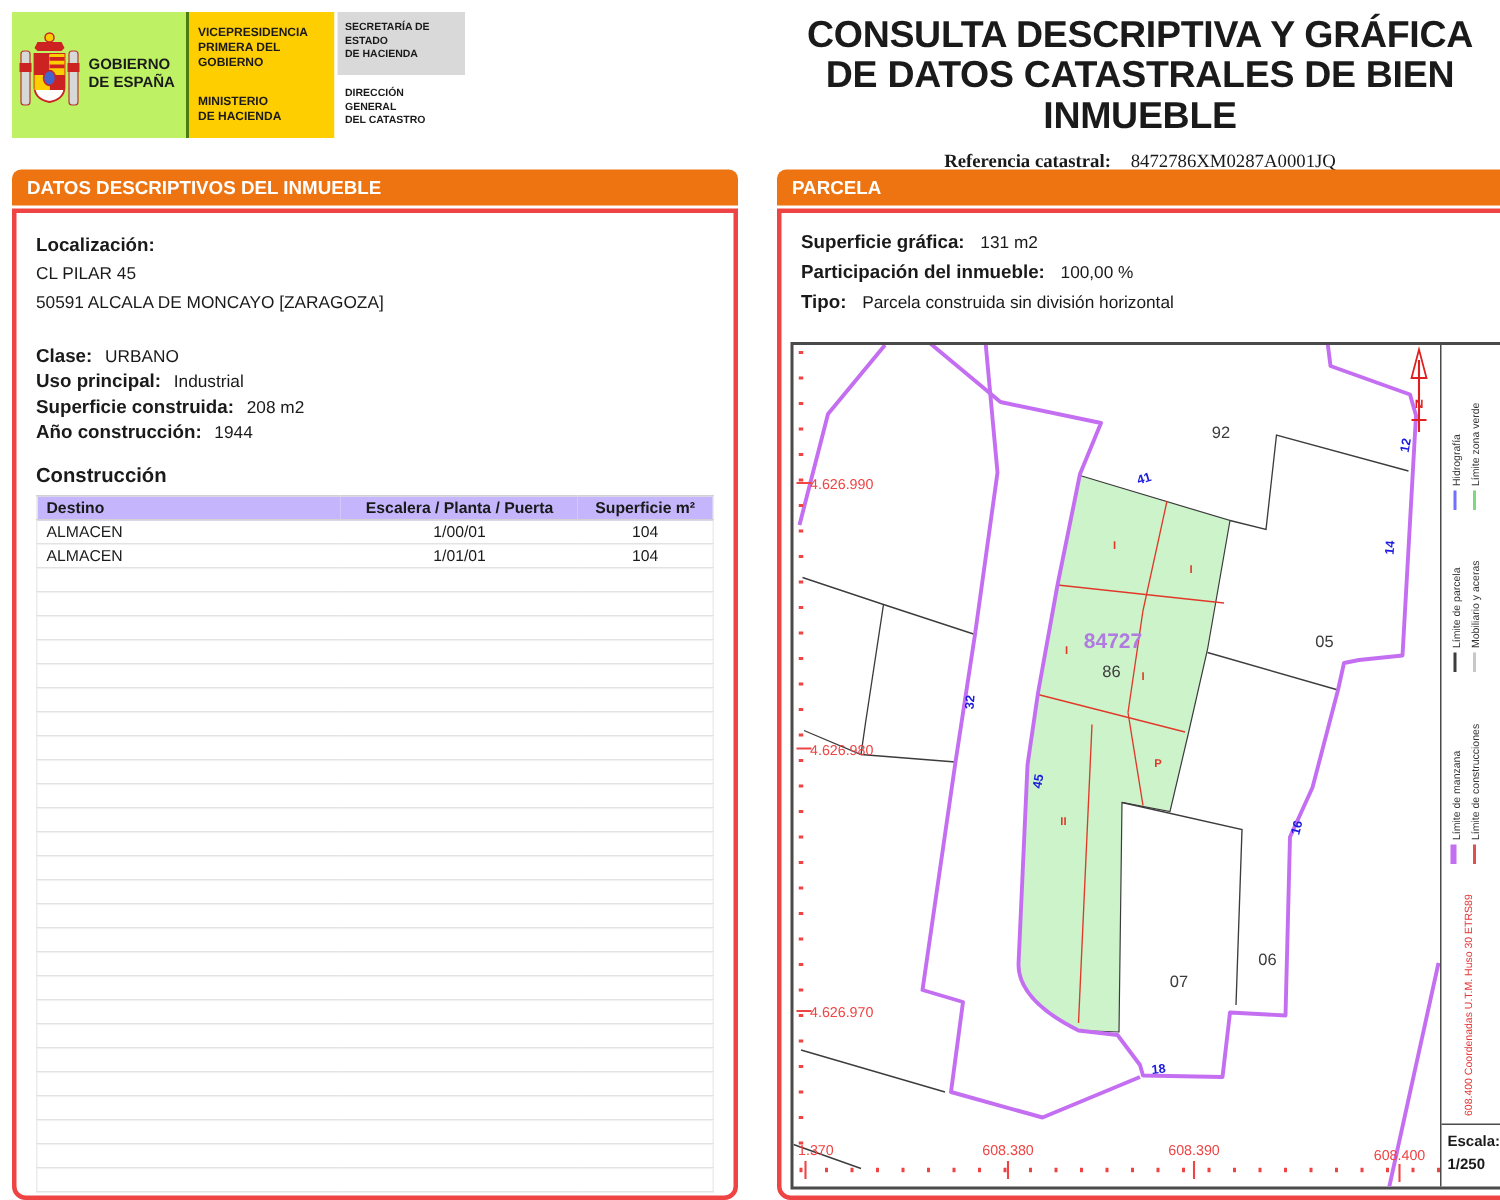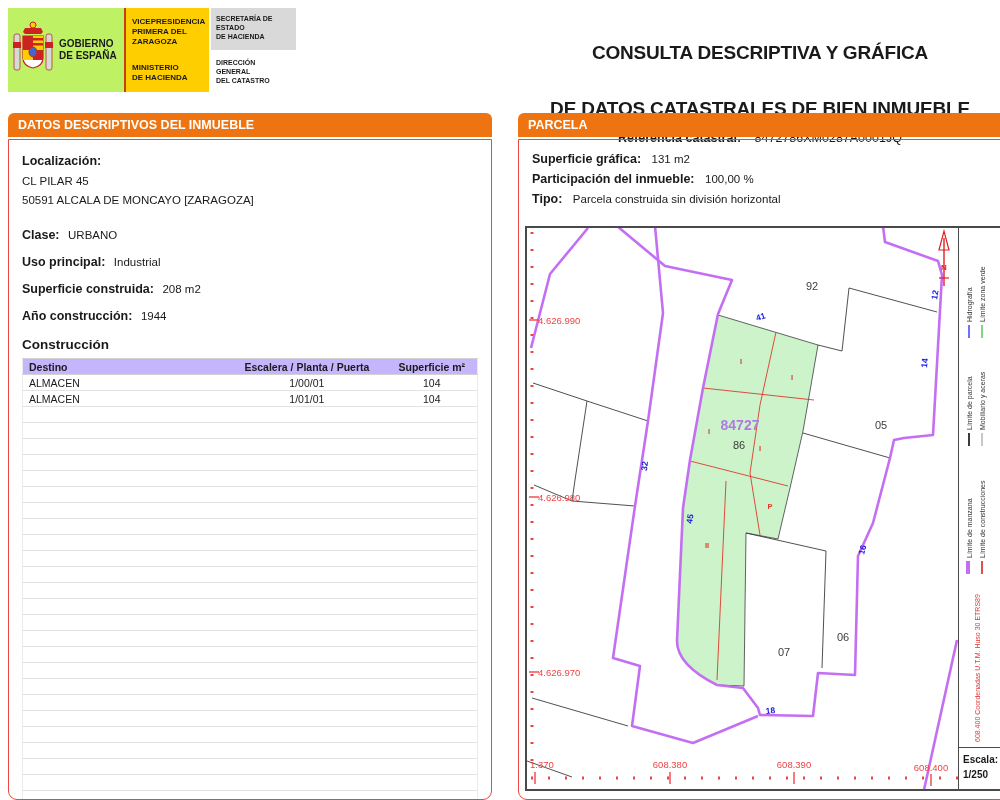--- a/index.html
+++ b/index.html
@@ -5,45 +5,45 @@
   * { margin:0; padding:0; box-sizing:border-box; }
   html,body { width:1000px; height:800px; background:#fff; overflow:hidden;
     font-family:"Liberation Sans", sans-serif; color:#1a1a1a; }
   .page { position:relative; width:1000px; height:800px; background:#fff; }
 
   
   .gov-header { position:absolute; left:0; top:0; width:1000px; height:106px; }
   .logo-block { position:absolute; left:8px; top:8px; width:312px; height:84px; display:flex; }
   .logo-left { width:116px; background:#bef264; display:flex; align-items:center; padding:4px; }
   .logo-left .gob-text { font-size:10px; font-weight:bold; line-height:12px; margin-left:5px; }
-  .logo-mid { width:85px; background:#ffce00; border-left:2px solid #c2410c; padding:9px 6px;
+  .logo-mid { width:99px; background:#ffce00; border-left:2px solid #4d7c0f; padding:9px 6px;
     display:flex; flex-direction:column; justify-content:space-between; }
   .logo-mid .t { font-size:8px; font-weight:bold; line-height:10px; }
   .logo-right { width:87px; display:flex; flex-direction:column; border-left:2px solid #fff; }
   .logo-right .gray { background:#d9d9d9; height:42px; padding:6px 5px; font-size:7px; font-weight:bold; line-height:9px; }
   .logo-right .white { background:#fff; height:42px; padding:8px 5px; font-size:7px; font-weight:bold; line-height:9px; }
   .title-block { position:absolute; left:530px; top:10px; width:460px; text-align:center; }
-  .title-block h1 { font-size:19px; line-height:27px; font-weight:bold; letter-spacing:-0.2px;margin-top:29px; }
-  .ref-line { margin-top:9px; font-size:12.5px; }
+  .title-block h1 { font-size:25px; line-height:27px; font-weight:bold; letter-spacing:-0.2px; }
+  .ref-line { margin-top:9px; font-size:12.5px;font-family:Liberation Serif, serif; }
   .ref-line .lbl { font-weight:bold; }
   .ref-line .val { margin-left:10px; }
 
   
   .col { position:absolute; top:113px; }
   .col-left  { left:8px;   width:484px; height:687px; }
   .col-right { left:518px; width:490px; height:687px; }
   .orange-bar { height:24px; background:#ee7412; border-radius:6px 6px 0 0;
     color:#fff; font-weight:bold; font-size:12.5px; line-height:24px; padding-left:10px; }
   .panel-body { position:absolute; top:26px; left:0; right:0; bottom:0;
-    border:1px solid #ef4444; border-radius:0 0 9px 9px; overflow:hidden; padding:10px 13px 0 13px; }
+    border:3px solid #ef4444; border-radius:0 0 9px 9px; overflow:hidden; padding:10px 13px 0 13px; }
 
   
   .field-title { font-size:12.5px; font-weight:bold; margin-top:4px; }
   .addr { font-size:11.5px; margin-top:7px; }
-  .field-row { font-size:12.5px; margin-top:13px; }
+  .field-row { font-size:12.5px; margin-top:3px; }
   .field-row .lbl { font-weight:bold; }
   .field-row .val { font-weight:normal; font-size:11.5px; margin-left:5px; }
   .constr-title { font-size:13.5px; font-weight:bold; margin-top:14px; }
   table.constr { width:100%; border-collapse:collapse; margin-top:6px;
     border-left:1px solid #ececec; border-right:1px solid #ececec; }
   table.constr th { background:#c4b5fd; font-size:10.5px; font-weight:bold; height:16px;
     border-bottom:1px solid #d2d2d2; border-top:1px solid #d2d2d2; padding:0 6px; }
   table.constr td { font-size:10.5px; height:16px; border-bottom:1px solid #e3e3e3; padding:0 6px;margin-top:39px; }
   .c-dest { text-align:left; width:45%; }
   .c-esc  { text-align:center; width:35%; }
@@ -91,21 +91,21 @@
           <ellipse cx="21" cy="34" rx="4" ry="5" fill="#4466cc" stroke="#cc2222"></ellipse>
         </svg>
         <div class="gob-text">
           <div>GOBIERNO</div>
           <div>DE ESPAÑA</div>
         </div>
       </div>
       <div class="logo-mid">
         <div class="t">
           <div>VICEPRESIDENCIA</div>
-          <div>PRIMERA DEL ZARAGOZA</div>
+          <div>PRIMERA DEL GOBIERNO</div>
         </div>
         <div class="t">
           <div>MINISTERIO</div>
           <div>DE HACIENDA</div>
         </div>
       </div>
       <div class="logo-right">
         <div class="gray">
           <div>SECRETARÍA DE ESTADO</div>
           <div>DE HACIENDA</div>

